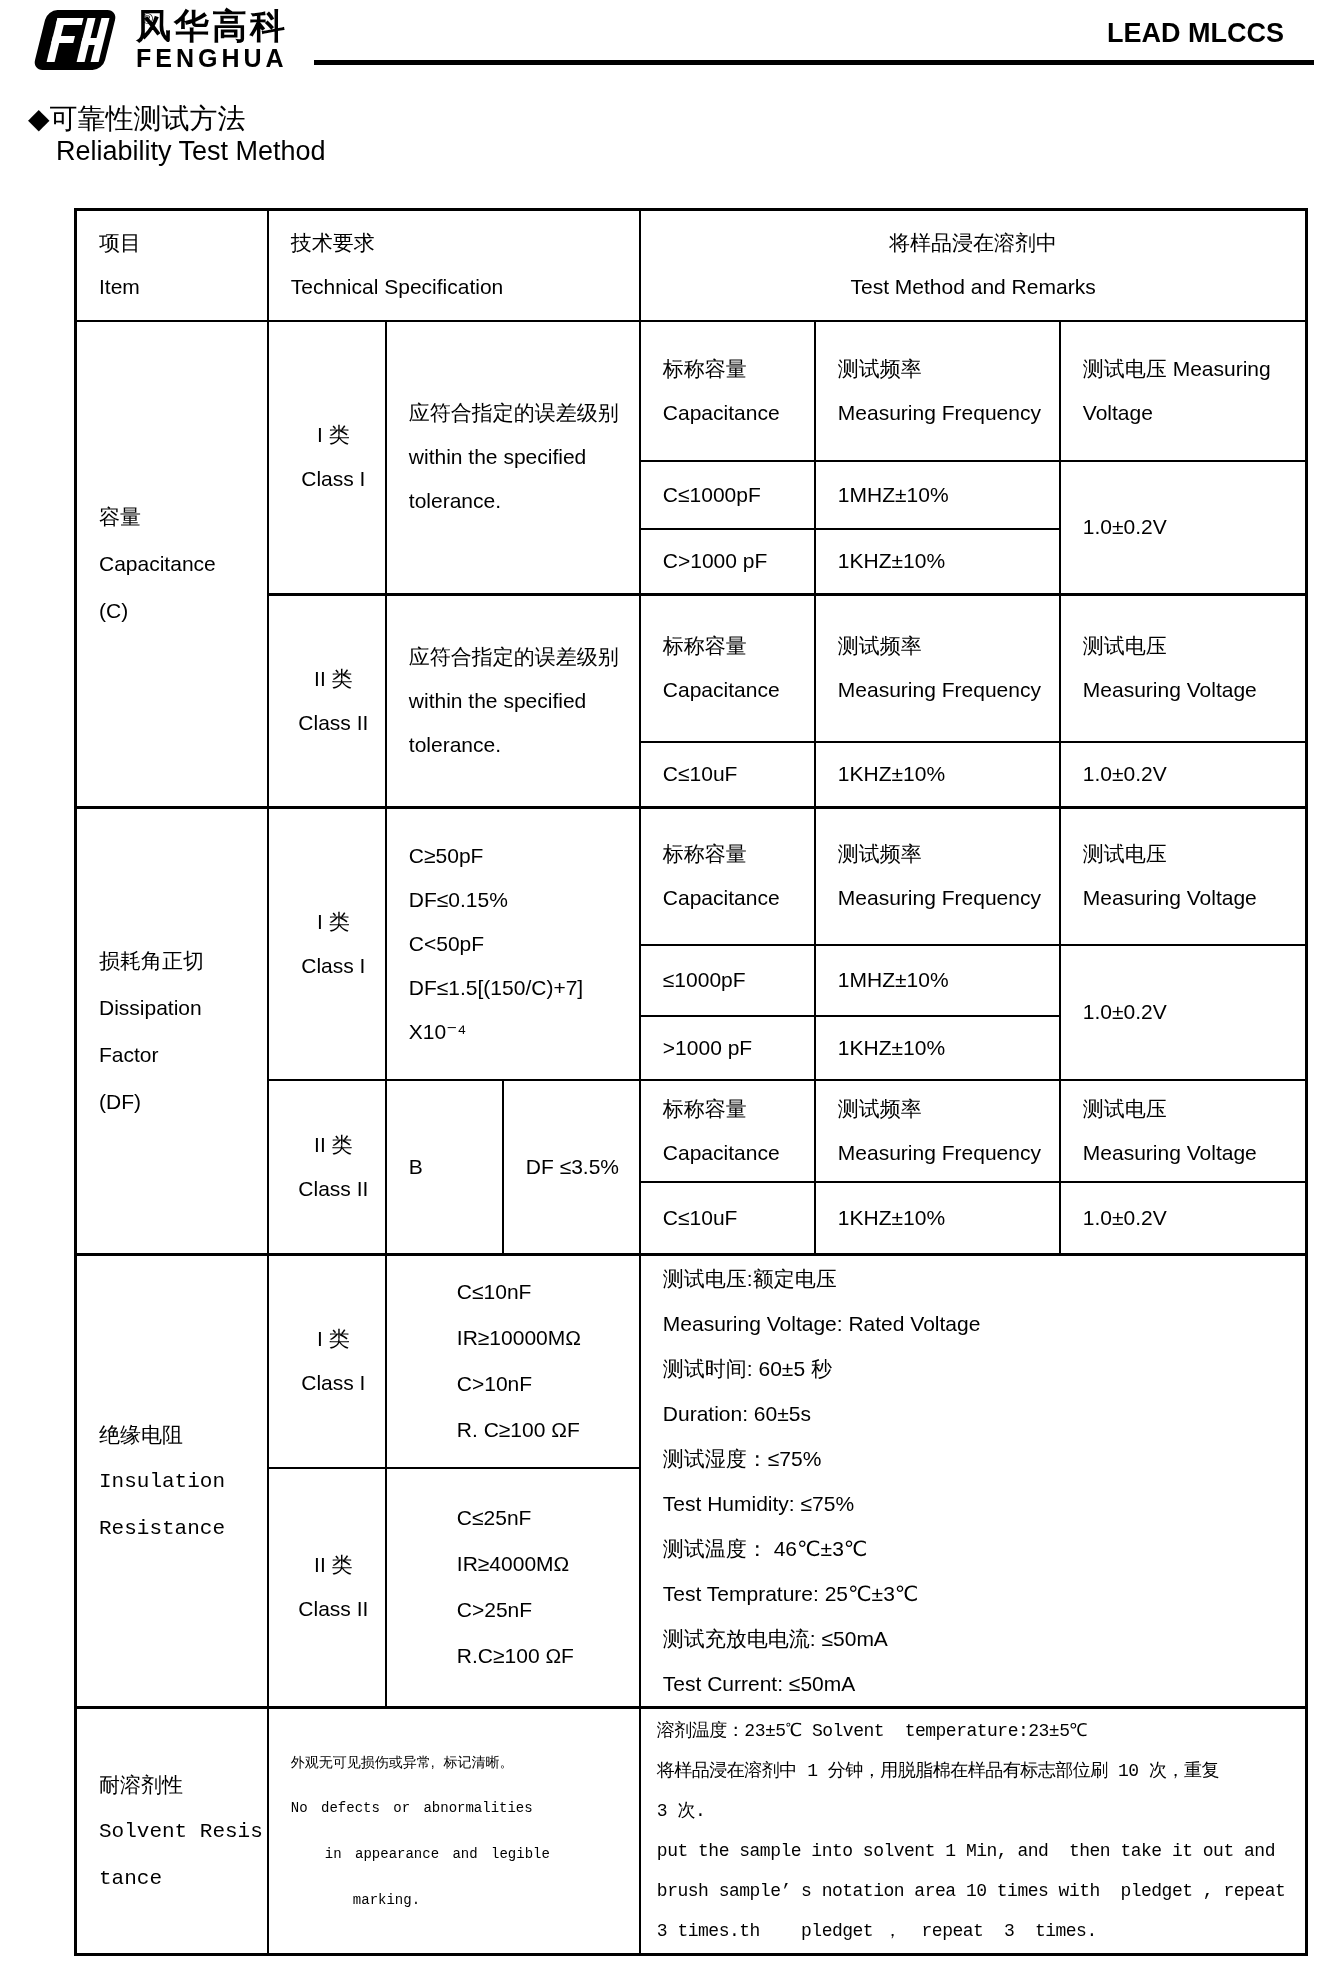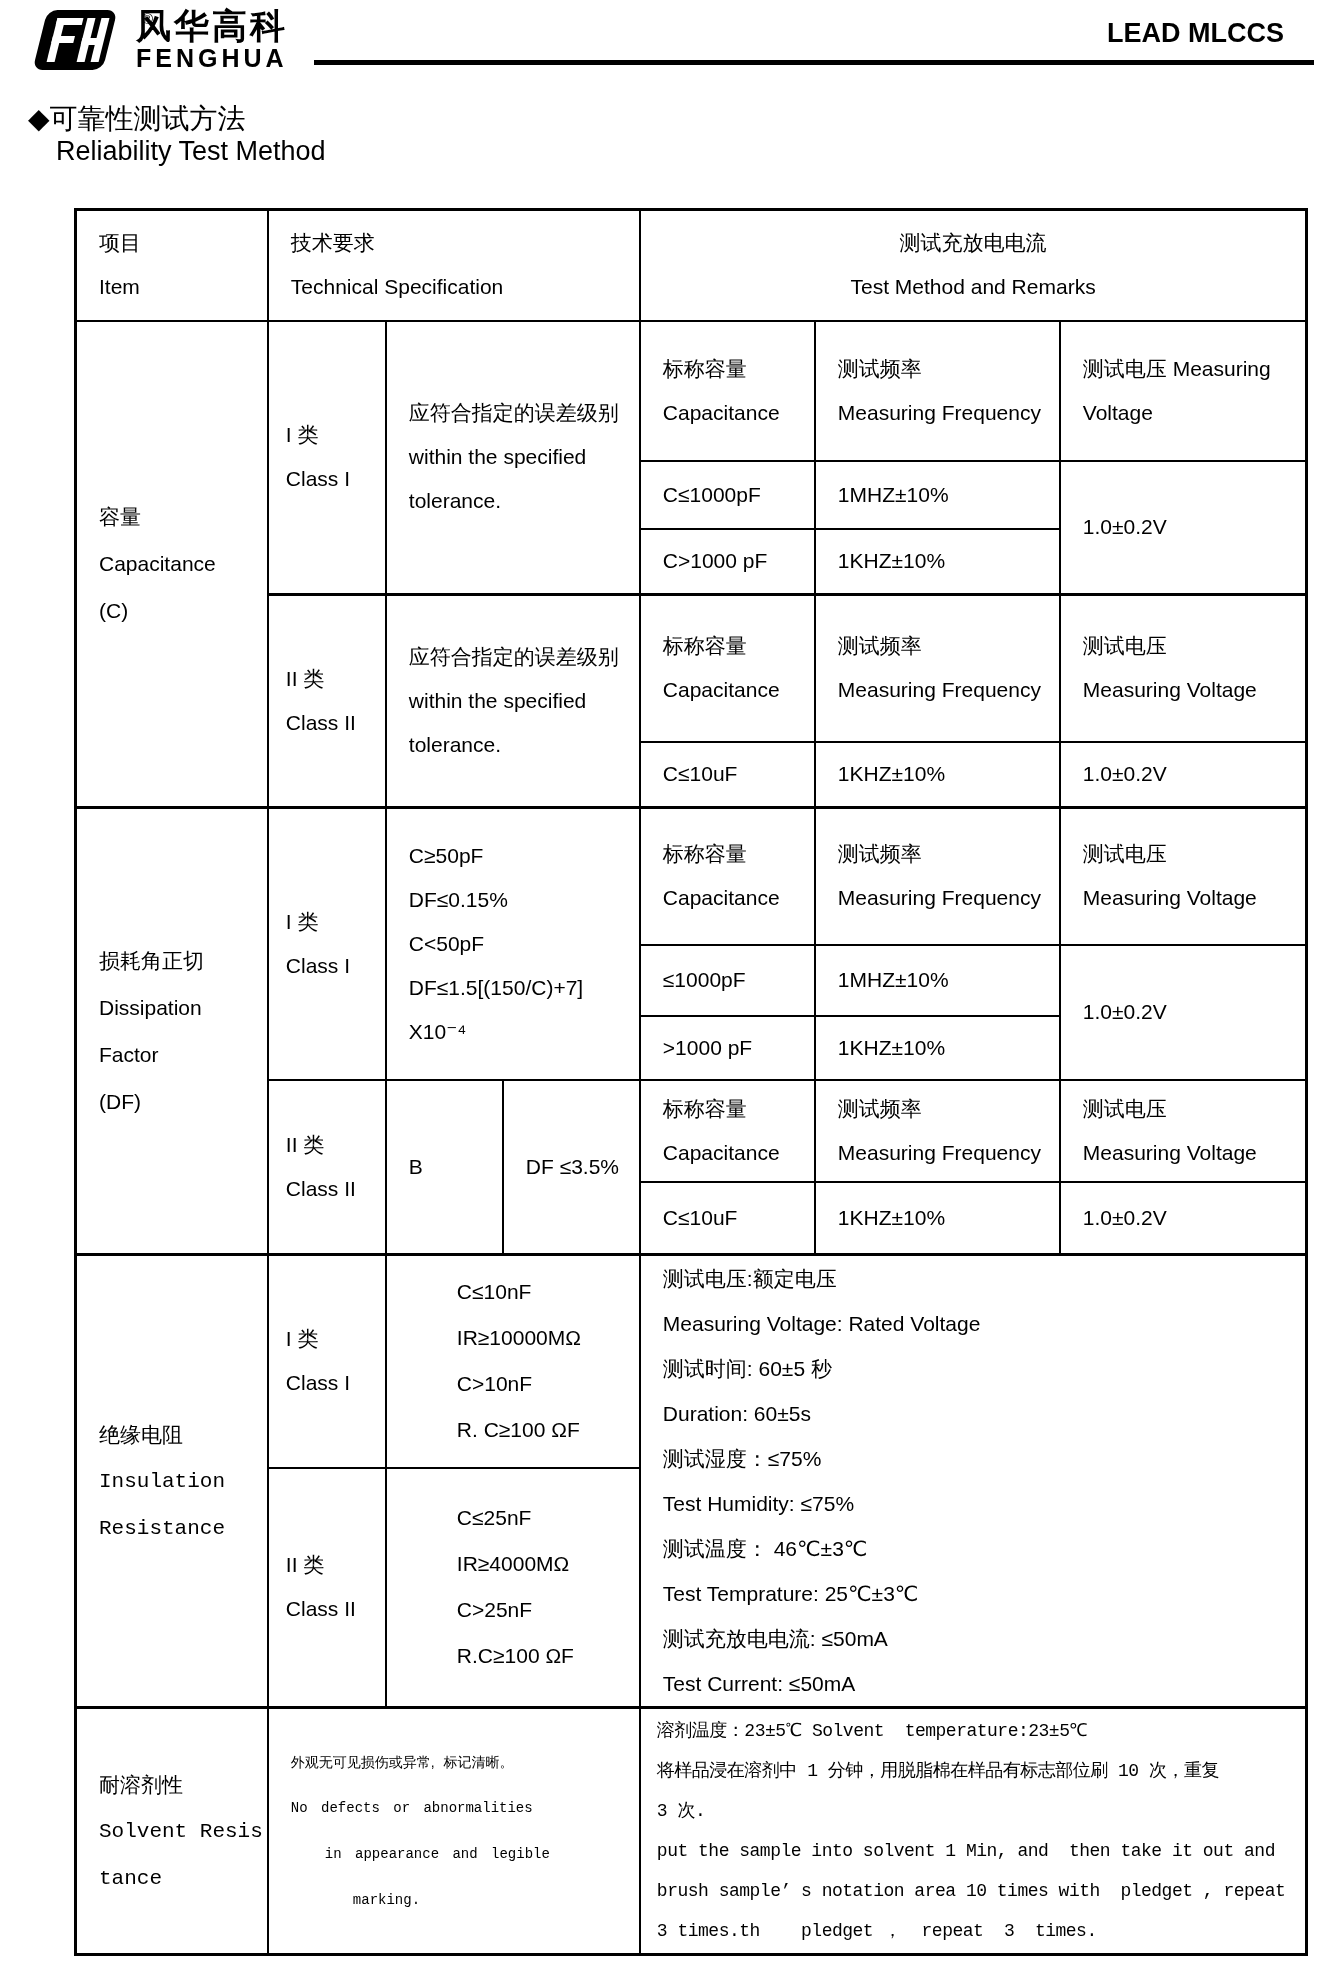--- a/index.html
+++ b/index.html
@@ -21,21 +21,21 @@
   .title-en{position:absolute;left:56px;top:136px;font-size:27px;}
 
   
   .tbl-wrap{position:absolute;left:74px;top:208px;border-radius:18px;}
   table{border-collapse:collapse;table-layout:fixed;border:3px solid #000;}
   td{border:2px solid #000;vertical-align:middle;padding:0 4px 0 22px;
      font-size:21px;overflow:hidden;}
   .bt3{border-top-width:3px;}
   .ln{line-height:44px;white-space:pre;}
   .item .ln{line-height:47px;}
-  .cls{padding-left:17px;}
+  .cls{padding-left:17px;text-align:center;}
   .center{text-align:center;padding:0;}
   .mono{font-family:"Liberation Mono","DejaVu Sans Mono",monospace;}
   .spec-ir .ln{line-height:46px;margin-left:48px;}
   .remarks-ir .ln{line-height:45px;}
   .remarks-sol .ln{line-height:40px;font-size:18px;letter-spacing:-0.5px;padding:0;}
   .remarks-sol{padding-left:16px;}
   .spec-sol .ln{font-size:14px;line-height:46px;word-spacing:5px;}
   .ind1{padding-left:34px;}
   .ind2{padding-left:62px;}
 </style>
@@ -86,21 +86,21 @@
           <tr style="height:111px">
         <td>
           <div class="ln">项目</div>
           <div class="ln">Item</div>
         </td>
         <td colspan="3">
           <div class="ln">技术要求</div>
           <div class="ln">Technical Specification</div>
         </td>
         <td colspan="3" class="center">
-          <div class="ln">测试充放电电流</div>
+          <div class="ln">将样品浸在溶剂中</div>
           <div class="ln">Test Method and Remarks</div>
         </td>
       </tr>
 
       <tr style="height:140px">
         <td rowspan="5" class="item">
           <div class="ln">容量</div>
           <div class="ln">Capacitance</div>
           <div class="ln">(C)</div>
         </td>

